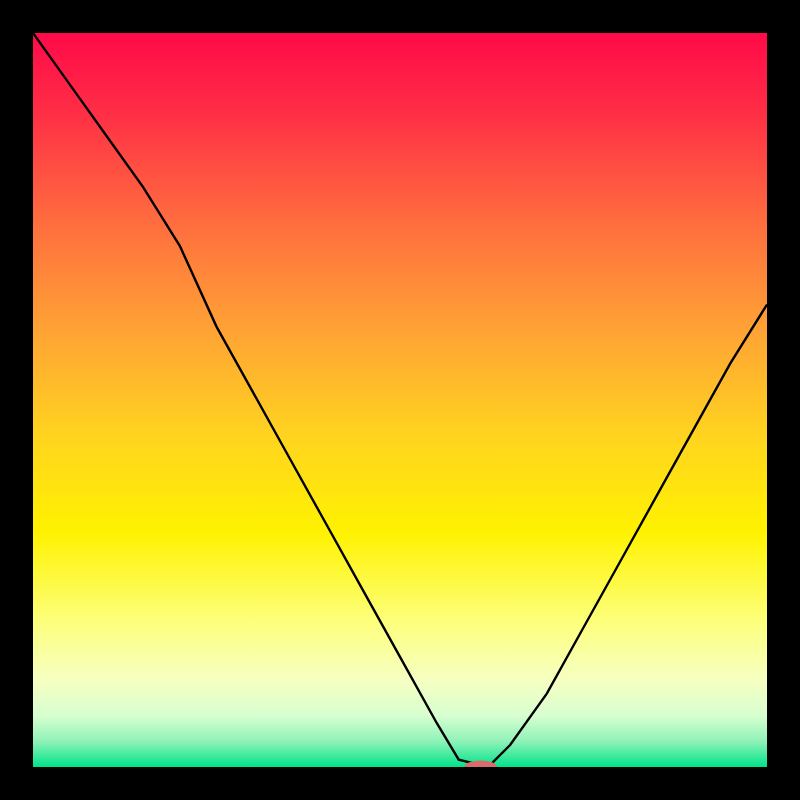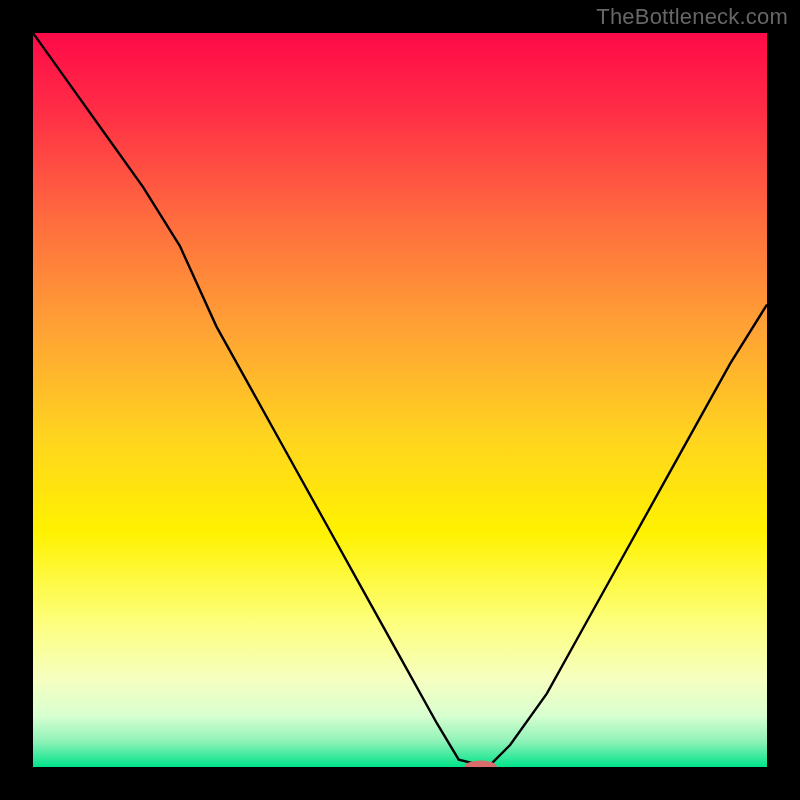--- a/index.html
+++ b/index.html
@@ -29,21 +29,20 @@
   svg {
     position: absolute;
     top: 0;
     left: 0;
   }
 </style>
 </head>
 <body>
 
 <div id="wrap">
-  <div id="watermark">TheBottleneck.com</div>
 
   <svg id="chart" width="800" height="800">
     <defs>
       <linearGradient id="bg-grad" x1="0" y1="0" x2="0" y2="1">
           <stop offset="0%" stop-color="#ff0a48"></stop>
           <stop offset="10%" stop-color="#ff2b46"></stop>
           <stop offset="25%" stop-color="#ff6a3f"></stop>
           <stop offset="40%" stop-color="#ffa135"></stop>
           <stop offset="55.00000000000001%" stop-color="#ffd41f"></stop>
           <stop offset="68%" stop-color="#fff200"></stop>

